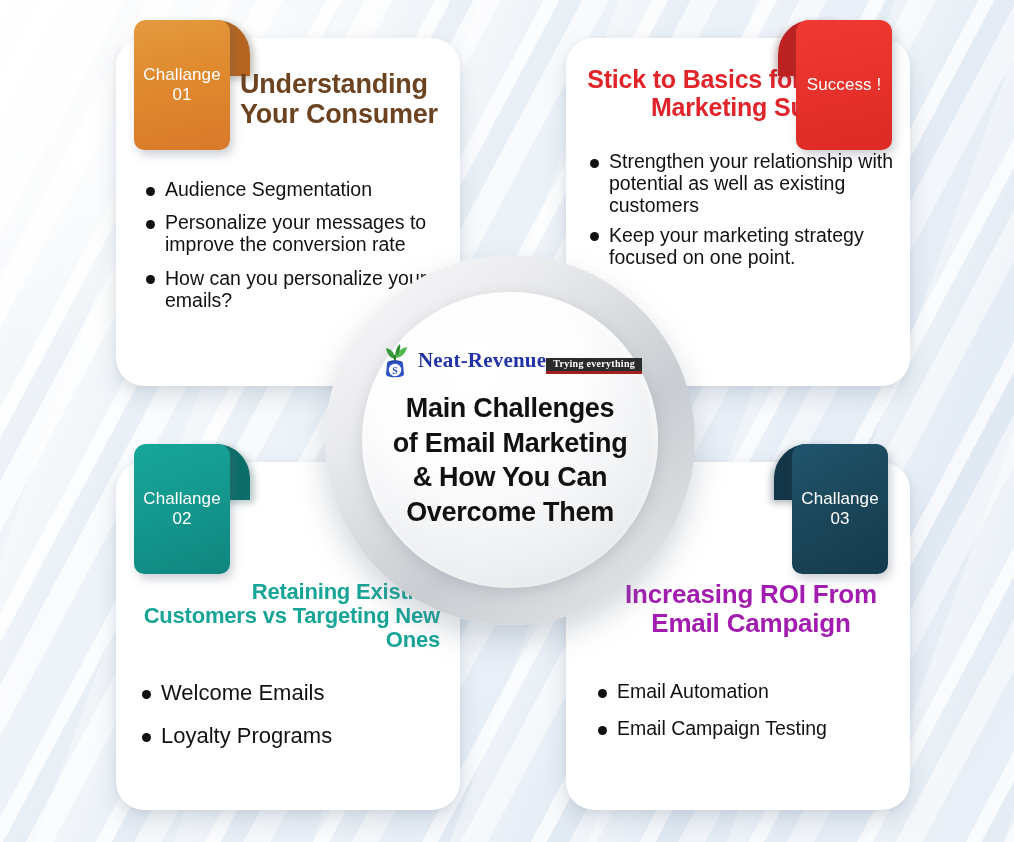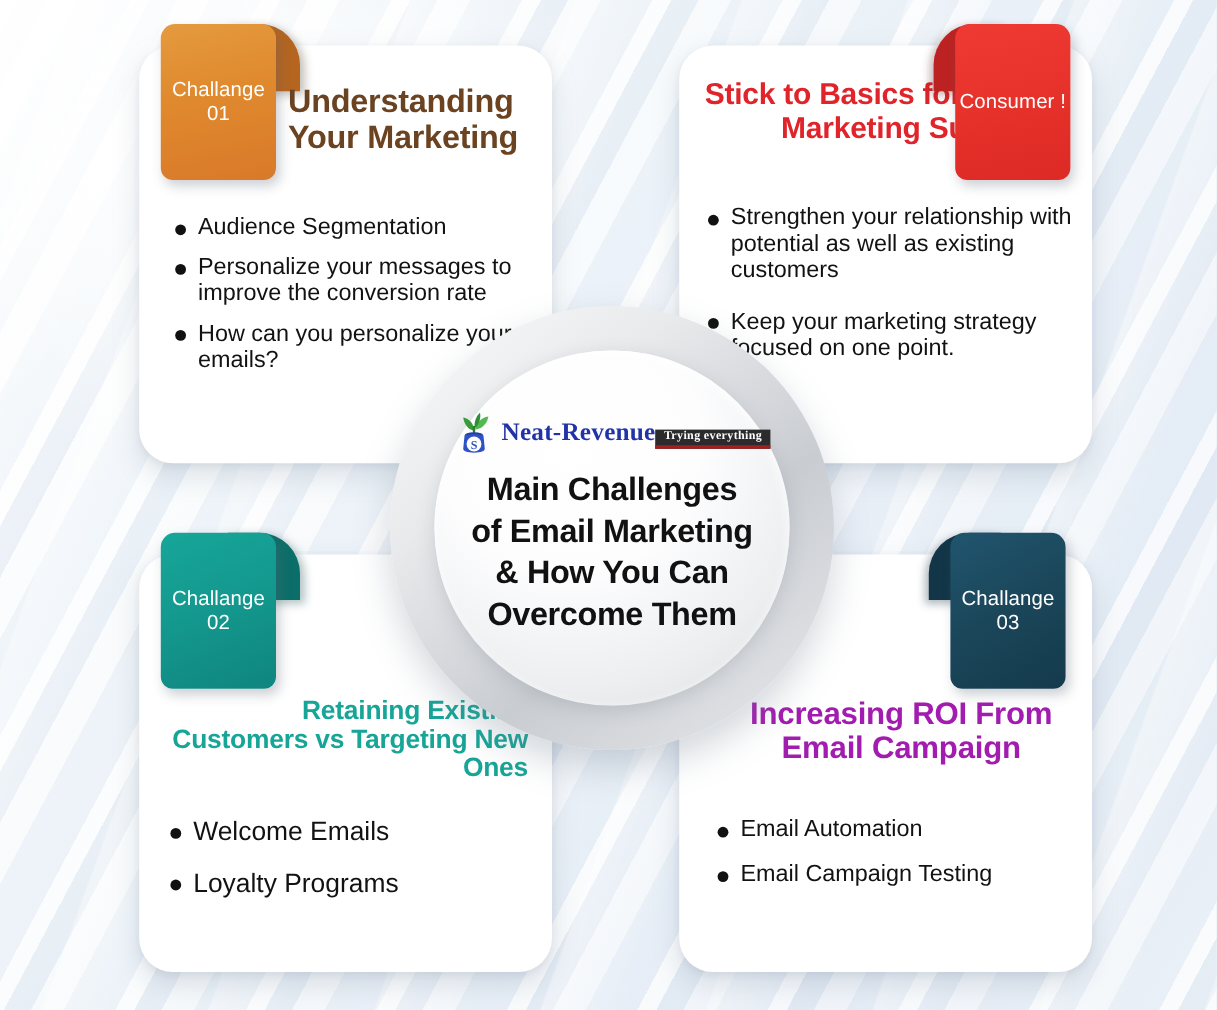--- a/index.html
+++ b/index.html
@@ -198,21 +198,21 @@
     left: 2px;
     top: 0.44em;
     width: 9px;
     height: 9px;
     border-radius: 50%;
     background: #111111;
   }
   #bullets-1 { left: 28px; top: 140px; width: 300px; font-size: 19.5px; }
   #bullets-1 li { margin-bottom: 11px; }
   #bullets-2 { left: 22px; top: 112px; width: 320px; font-size: 19.5px; }
-  #bullets-2 li { margin-bottom: 7px; margin-top: 20px; }
+  #bullets-2 li { margin-bottom: 7px; }
   #bullets-3 { left: 24px; top: 218px; width: 290px; font-size: 22px; }
   #bullets-3 li { margin-bottom: 18px; }
   #bullets-4 { left: 30px; top: 218px; width: 290px; font-size: 19.5px; }
   #bullets-4 li { margin-bottom: 15px; }
 
   
   #hub {
     position: absolute;
     left: 325px;
     top: 255px;
@@ -294,34 +294,34 @@
 </div>
 
 <div class="card" id="card-1">
   <div class="tab-wrap" id="tab-1">
     <div class="tab-fold"></div>
     <div class="tab-body">
       <span>Challange</span>
       <span class="tab-num">01</span>
     </div>
   </div>
-  <div class="card-title" id="title-1">Understanding Your Marketing</div>
+  <div class="card-title" id="title-1">Understanding Your Consumer</div>
   <ul class="bullets" id="bullets-1">
     <li>Audience Segmentation</li>
     <li>Personalize your messages to improve the conversion rate</li>
     <li>How can you personalize your emails?</li>
   </ul>
 </div>
 
 <div class="card" id="card-2">
   <div class="card-title" id="title-2">Stick to Basics for Email Marketing Success</div>
   <div class="tab-wrap" id="tab-2">
     <div class="tab-fold"></div>
     <div class="tab-body">
-      <span>Consumer !</span>
+      <span>Success !</span>
       <span class="tab-num"></span>
     </div>
   </div>
   <ul class="bullets" id="bullets-2">
     <li>Strengthen your relationship with potential as well as existing customers</li>
     <li>Keep your marketing strategy focused on one point.</li>
   </ul>
 </div>
 
 <div class="card" id="card-3">

